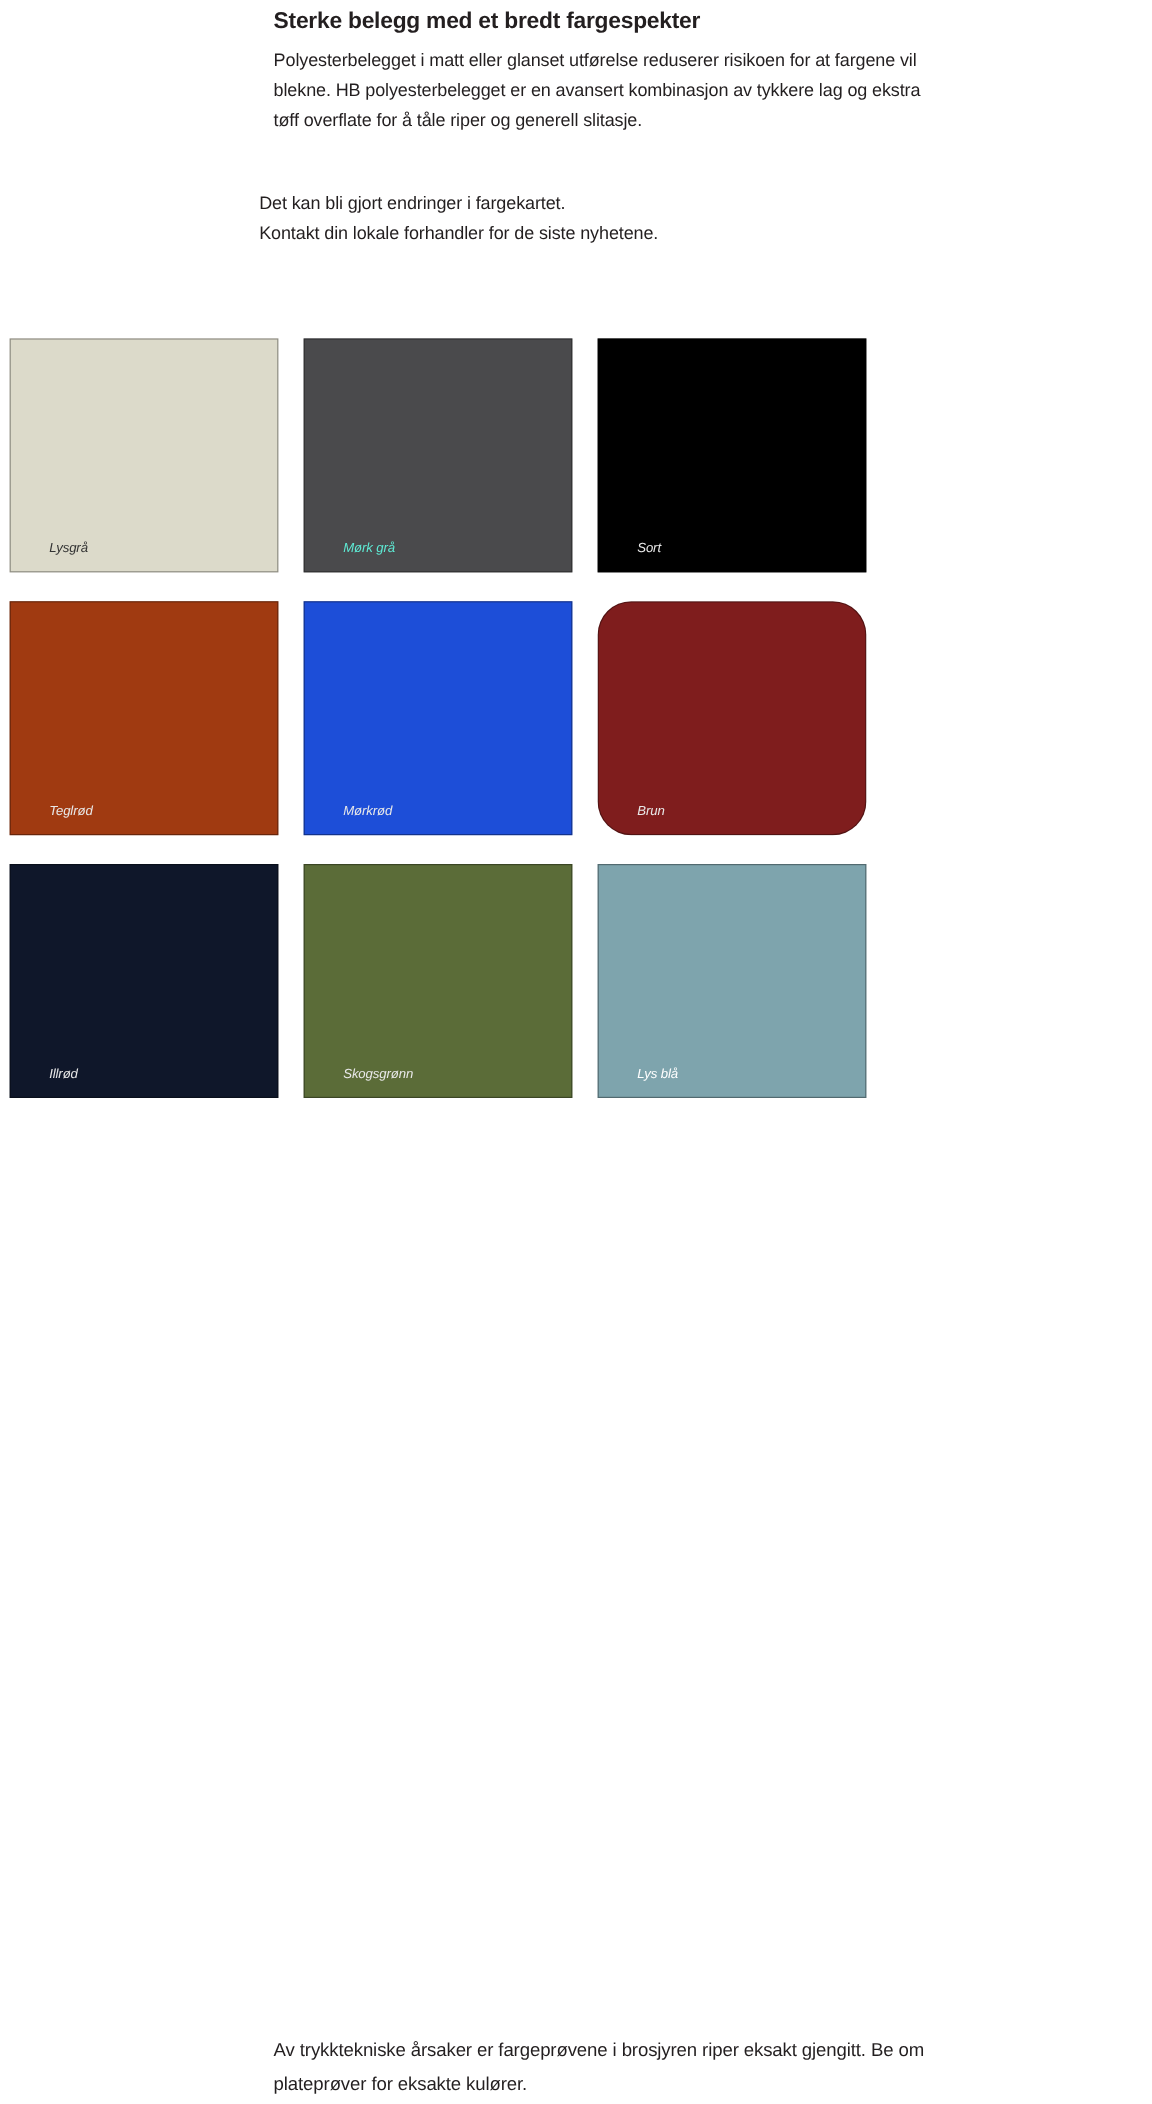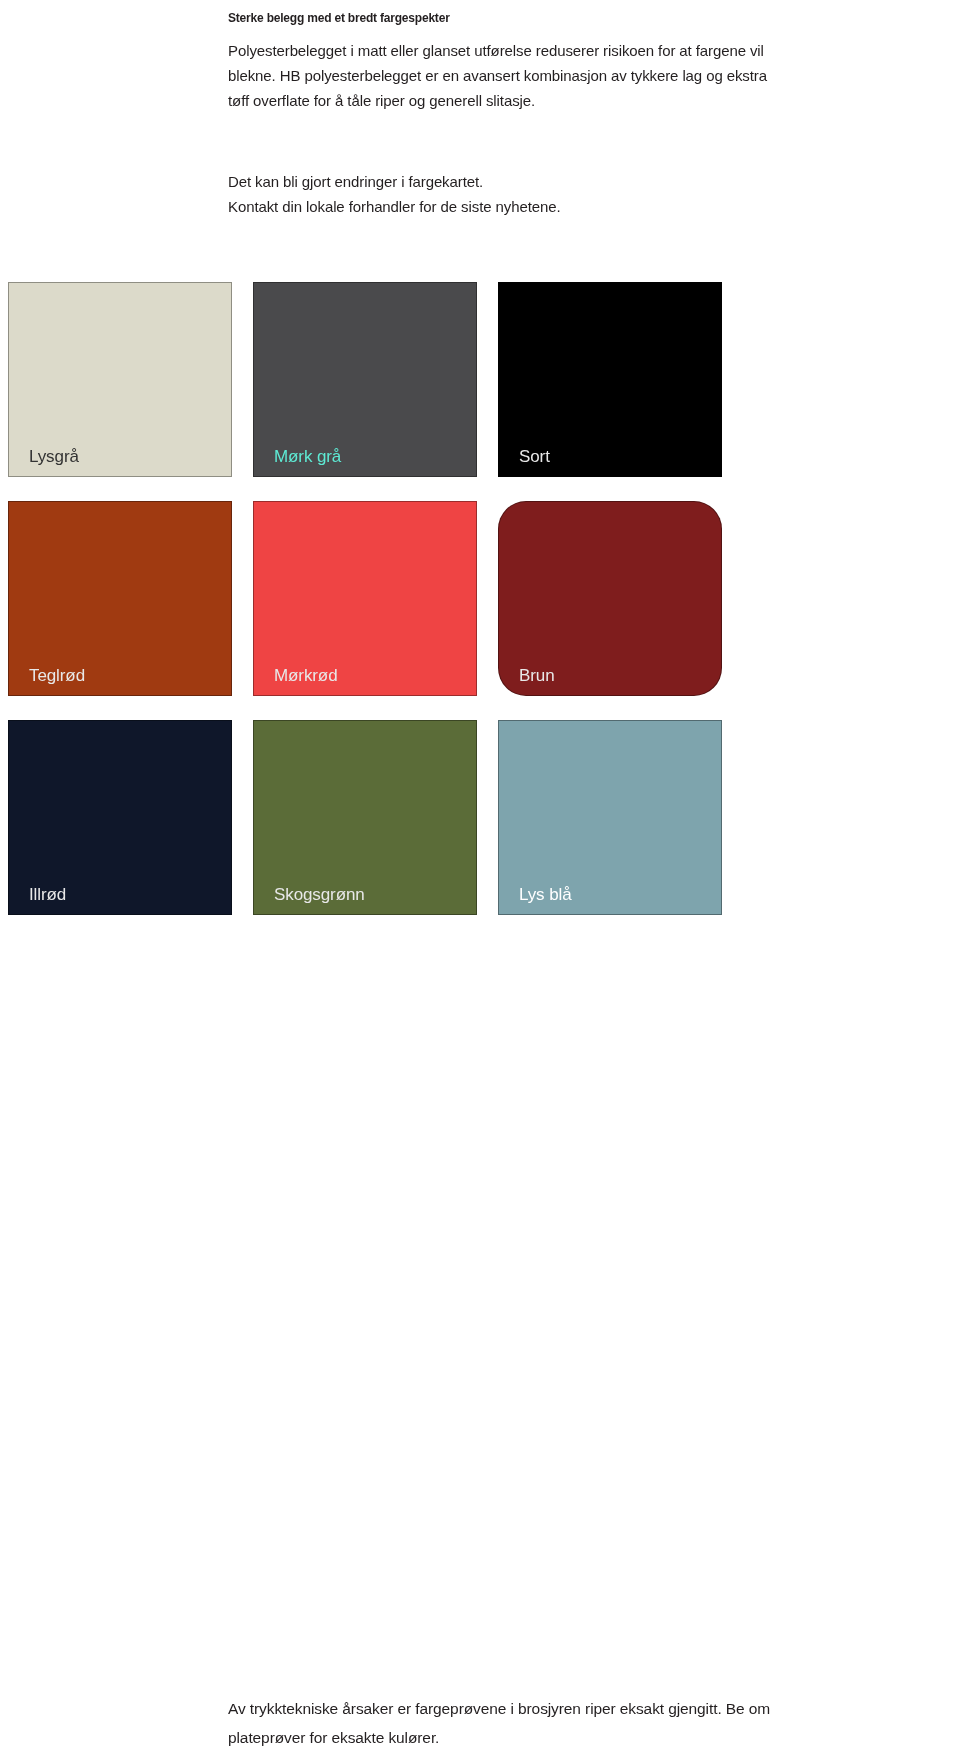--- a/index.html
+++ b/index.html
@@ -17,44 +17,43 @@
   }
 
   
   .text-block {
     position: absolute;
     left: 228px;
     top: 0;
     width: 540px;
   }
   .heading {
-    font-size: 12px;
+    font-size: 19px;
     font-weight: bold;
     line-height: 30px;
     letter-spacing: -0.2px;
     margin: 0;
     padding-top: 3px;
     color: #231f20;
   }
   .body-para {
     font-size: 15px;
     line-height: 25px;
     margin: 0;
     color: #231f20;
     letter-spacing: -0.1px;
   }
   .para-intro {
     padding-top: 5px;
   }
   .para-note {
     position: absolute;
-    left: 228px;
+    left: 216px;
     top: 157px;
     width: 540px;
-    margin-top: 12px;
   }
 
   
   .swatch-grid {
     position: absolute;
     left: 8px;
     top: 282px;
     width: 720px;
   }
   .swatch-row {
@@ -64,26 +63,27 @@
   }
   .swatch {
     position: relative;
     width: 224px;
     height: 195px;
     box-sizing: border-box;
     border: 1px solid rgba(0,0,0,0.35);
   }
   .swatch-label {
     position: absolute;
-    left: 20px;
+    left: 32px;
     bottom: 10px;
-    font-size: 17px;
+    font-size: 11px;
     line-height: 18px;
     letter-spacing: -0.1px;
     white-space: nowrap;
+    font-style: italic;
   }
 
   
   .footer {
     position: absolute;
     left: 228px;
     top: 1694px;
     width: 700px;
   }
   .footer-line {
@@ -115,21 +115,21 @@
         <span class="swatch-label" style="color: #5eead4;">Mørk grå</span>
       </div>
       <div class="swatch" style="background: rgb(0, 0, 0);">
         <span class="swatch-label" style="color: rgb(232, 232, 232);">Sort</span>
       </div>
     </div>
     <div class="swatch-row">
       <div class="swatch" style="background: rgb(160, 58, 17);">
         <span class="swatch-label" style="color: rgb(232, 232, 232);">Teglrød</span>
       </div>
-      <div class="swatch" style="background: #ef4444;">
+      <div class="swatch" style="background: #1d4ed8;">
         <span class="swatch-label" style="color: rgb(232, 232, 232);">Mørkrød</span>
       </div>
       <div class="swatch" style="background: #7f1d1d; border-radius: 28px;">
         <span class="swatch-label" style="color: rgb(232, 232, 232);">Brun</span>
       </div>
     </div>
     <div class="swatch-row">
       <div class="swatch" style="background: #0f172a;">
         <span class="swatch-label" style="color: rgb(232, 232, 232);">Illrød</span>
       </div>

